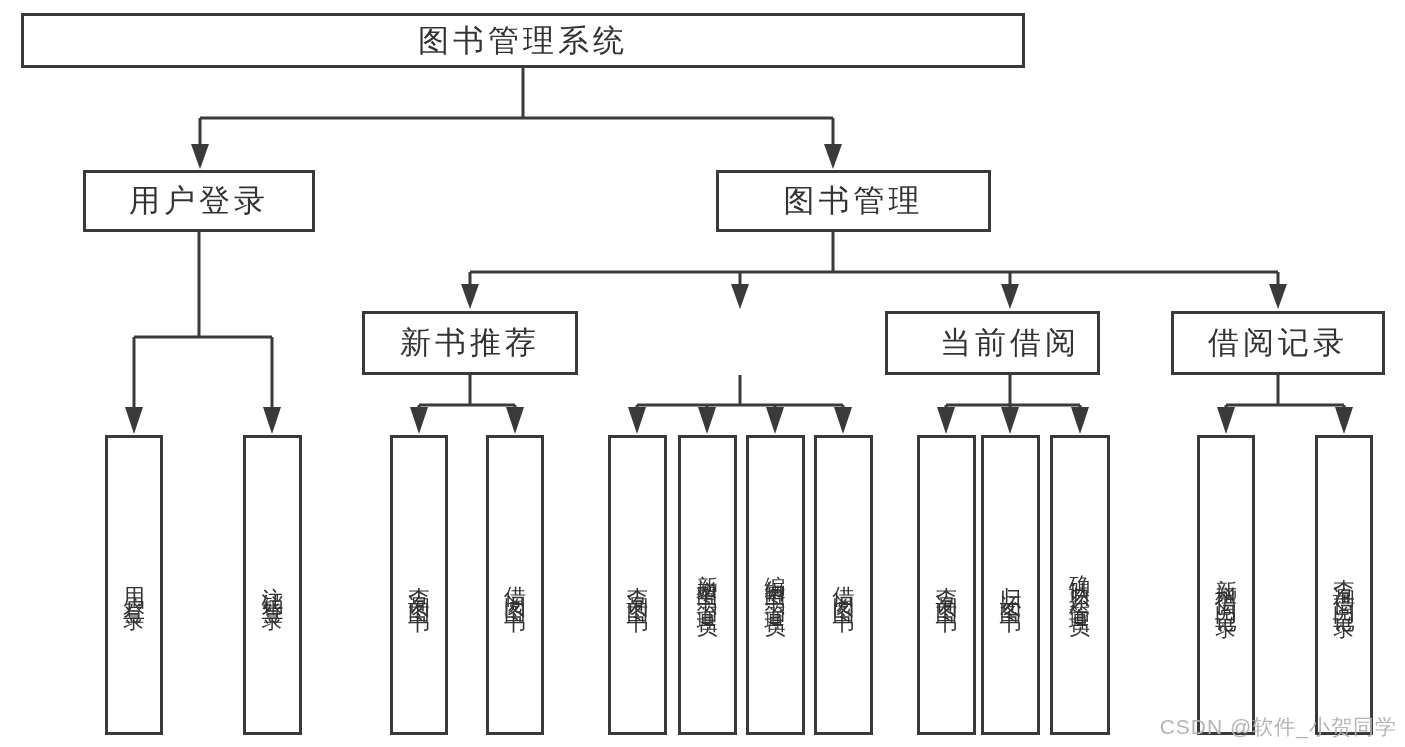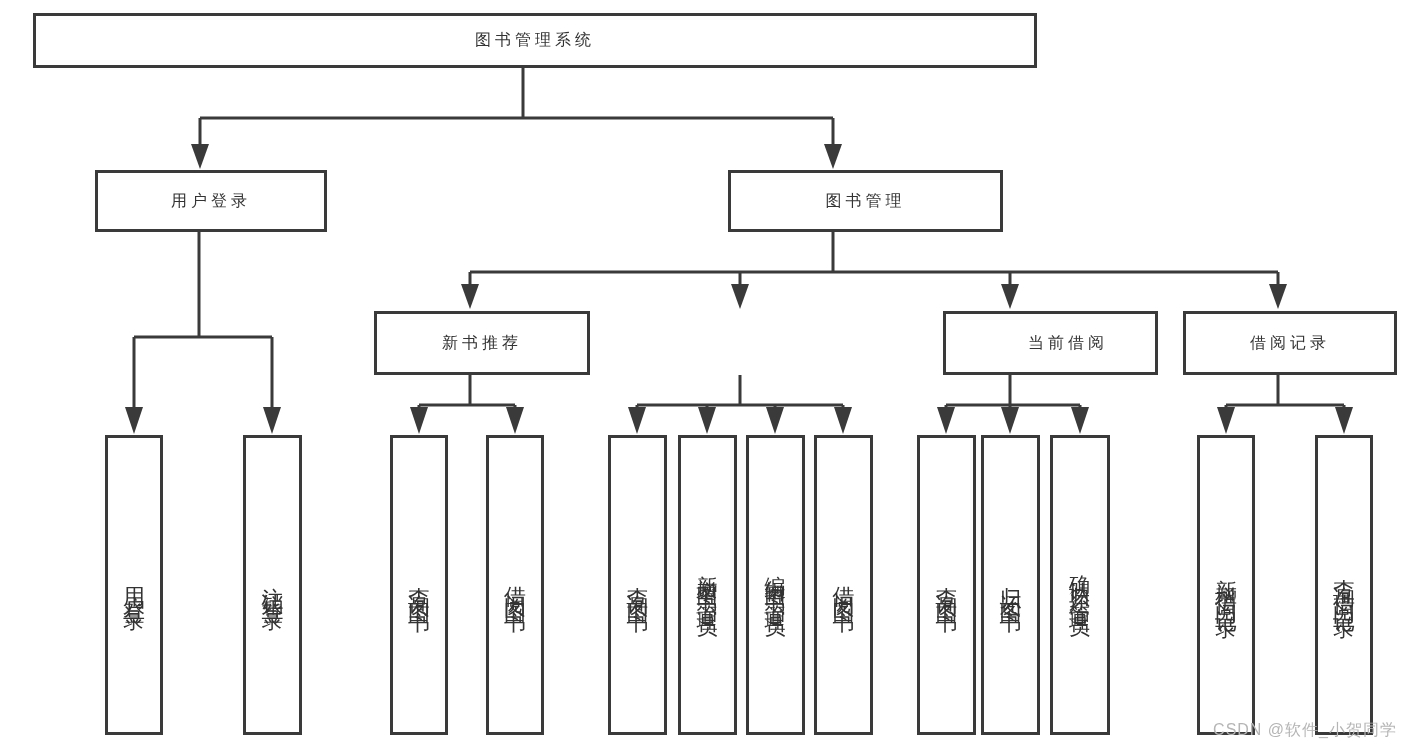--- a/index.html
+++ b/index.html
@@ -25,33 +25,33 @@
   .node{
     position:absolute;
     box-sizing:border-box;
     border:3px solid var(--line);
     background:#fff;
     color:var(--text);
     display:flex;align-items:center;justify-content:center;
     text-align:center;
     white-space:nowrap;
   }
-  .h-node{font-size:16px;letter-spacing:4px;margin-left:12px;}
+  .h-node{font-size:31px;letter-spacing:4px;}
   .v-node{
     writing-mode:vertical-rl;
     text-orientation:mixed;
     font-size:22px;
     letter-spacing:8px;
     line-height:1.0;
   }
   .v-node.long{letter-spacing:6px;font-size:21px;}
   .watermark{
     position:absolute;
     right:8px;bottom:6px;
-    font-size:16px;
+    font-size:21px;
     color:var(--wm);
     letter-spacing:1px;
     z-index:5;
   }
 </style>
 </head>
 <body>
 
 <div class="canvas">
 
@@ -104,21 +104,21 @@
       <polygon points="1335,407 1353,407 1344,434"></polygon>
     </g>
   </svg>
 
   <div class="node h-node" style="left:21px;top:13px;width:1004px;height:55px;">图书管理系统</div>
 
   <div class="node h-node" style="left:83px;top:170px;width:232px;height:62px;">用户登录</div>
   <div class="node h-node" style="left:716px;top:170px;width:275px;height:62px;">图书管理</div>
 
   <div class="node h-node" style="left:362px;top:311px;width:216px;height:64px;">新书推荐</div>
-  <div class="node h-node" style="left:931px;top:311px;width:215px;height:64px;padding-left:35px;">当前借阅</div>
+  <div class="node h-node" style="left:885px;top:311px;width:215px;height:64px;padding-left:35px;">当前借阅</div>
   <div class="node h-node" style="left:1171px;top:311px;width:214px;height:64px;">借阅记录</div>
 
   <div class="node v-node" style="left:105px;top:435px;width:58px;height:300px;">用户登录</div>
   <div class="node v-node" style="left:243px;top:435px;width:59px;height:300px;">注销登录</div>
 
   <div class="node v-node" style="left:390px;top:435px;width:58px;height:300px;">查询图书</div>
   <div class="node v-node" style="left:486px;top:435px;width:58px;height:300px;">借阅图书</div>
 
   <div class="node v-node" style="left:608px;top:435px;width:59px;height:300px;">查询图书</div>
   <div class="node v-node long" style="left:678px;top:435px;width:59px;height:300px;">新增图书（管理员）</div>

